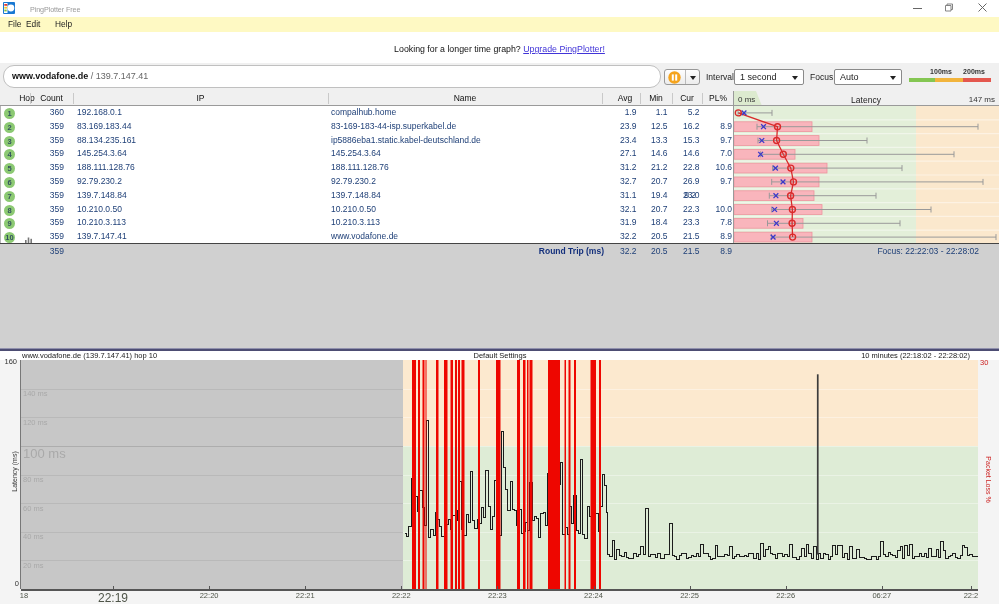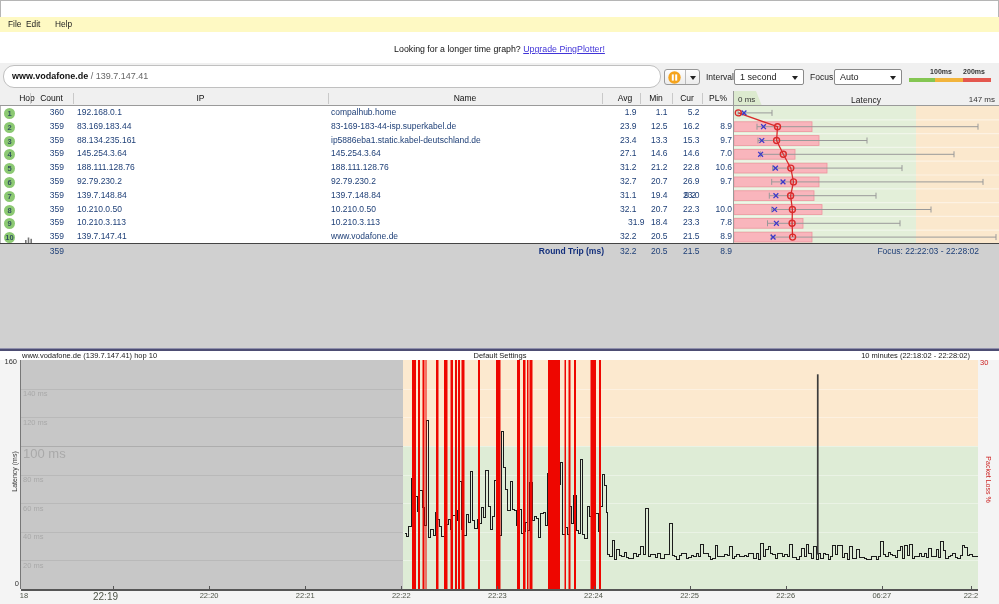--- a/index.html
+++ b/index.html
@@ -1,20 +1,38 @@
 <!DOCTYPE html>
 <html><head><meta charset="utf-8"><style>
 html,body{margin:0;padding:0}
 #app{position:relative;width:999px;height:604px;font-family:"Liberation Sans",sans-serif;background:#fff;overflow:hidden;box-shadow:inset 0 0 0 1px #b5b5b5}
 .hopc{position:absolute;left:4px;width:11px;height:11px;border-radius:50%;background:#8cc973;font-size:7.5px;font-weight:bold;color:#33525f;text-align:center;line-height:11px}
 .hdr{position:absolute;top:91px;height:15px;line-height:15px;font-size:8.5px;color:#111;text-align:center}
 .sep{position:absolute;top:93px;width:1px;height:11px;background:#c9c9c9}
 </style></head><body>
 <div id="app">
 
+<div style="position:absolute;left:0;top:0;width:999px;height:17px;background:#fff">
+<svg style="position:absolute;left:3px;top:2px" width="12" height="12" viewBox="0 0 12 12">
+<rect width="12" height="12" rx="1" fill="#1878d2"></rect>
+<rect x="1" y="1" width="3.5" height="10" fill="#fff"></rect>
+<rect x="1.3" y="2" width="3" height="1.8" fill="#e03a2f"></rect>
+<rect x="1.3" y="4.8" width="3" height="1.8" fill="#f2c72e"></rect>
+<rect x="1.3" y="7.6" width="2.4" height="1.8" fill="#7fbf3f"></rect>
+<circle cx="7.9" cy="6" r="3.4" fill="#fff"></circle>
+</svg>
+<span style="position:absolute;left:30px;top:4.5px;font-size:7.2px;letter-spacing:-0.1px;color:#9a9a9a">PingPlotter Free</span>
+<div style="position:absolute;left:913px;top:8px;width:9px;height:1px;background:#666"></div>
+<svg style="position:absolute;left:943px;top:2px" width="11" height="11" viewBox="0 0 11 11">
+        <path d="M2.5,3.5h5.5v5.5h-5.5z M4,3.5v-1.5h5.5v5.5h-1.5" stroke="#777" fill="none" stroke-width="0.9"></path>
+      </svg>
+<svg style="position:absolute;left:977px;top:2px" width="11" height="11" viewBox="0 0 11 11">
+        <path d="M1.5,1.5L9.5,9.5M1.5,9.5L9.5,1.5" stroke="#666" stroke-width="1"></path>
+      </svg>
+</div>
 
 <div style="position:absolute;left:0;top:17px;width:999px;height:15px;background:#fef9c3;font-size:8.3px;color:#222;line-height:15px">
 <span style="position:absolute;left:8px">File</span>
 <span style="position:absolute;left:26px">Edit</span>
 <span style="position:absolute;left:55px">Help</span>
 </div>
 
 <div style="position:absolute;left:0;top:32px;width:999px;height:31px;background:#fff">
 <div style="position:absolute;top:12px;width:999px;text-align:center;font-size:8.8px;color:#111">Looking for a longer time graph? <span style="color:#4134d8;text-decoration:underline">Upgrade PingPlotter!</span></div>
 </div>
@@ -138,21 +156,21 @@
 <div style="position:absolute;left:600px;width:36.5px;text-align:right">32.1</div>
 <div style="position:absolute;left:632px;width:35.5px;text-align:right">20.7</div>
 <div style="position:absolute;left:663px;width:36.5px;text-align:right">22.3</div>
 <div style="position:absolute;left:695px;width:37px;text-align:right">10.0</div>
 </div>
 <div style="position:absolute;left:0;top:216.4px;width:733px;height:13.8px;line-height:13.8px;font-size:8.5px;color:#1e3f77">
 <div class="hopc" style="top:2.1px">9</div>
 <div style="position:absolute;left:30px;width:34px;text-align:right">359</div>
 <div style="position:absolute;left:77px">10.210.3.113</div>
 <div style="position:absolute;left:331px">10.210.3.113</div>
-<div style="position:absolute;left:628px;width:36.5px;">31.9</div>
+<div style="position:absolute;left:600px;width:36.5px;text-align:right">31.9</div>
 <div style="position:absolute;left:632px;width:35.5px;text-align:right">18.4</div>
 <div style="position:absolute;left:663px;width:36.5px;text-align:right">23.3</div>
 <div style="position:absolute;left:695px;width:37px;text-align:right">7.8</div>
 </div>
 <div style="position:absolute;left:0;top:230.2px;width:733px;height:13.8px;line-height:13.8px;font-size:8.5px;color:#1e3f77">
 <div class="hopc" style="top:2.1px">10</div>
 <div style="position:absolute;left:30px;width:34px;text-align:right">359</div>
 <div style="position:absolute;left:77px">139.7.147.41</div>
 <div style="position:absolute;left:331px">www.vodafone.de</div>
 <div style="position:absolute;left:600px;width:36.5px;text-align:right">32.2</div>
@@ -317,21 +335,21 @@
       <rect x="506.0" y="0" width="1.5" height="229" fill="#ee0600"></rect>
       <rect x="508.5" y="0" width="3.0" height="229" fill="#ee0600"></rect>
       <rect x="527.0" y="0" width="12.0" height="229" fill="#ee0600"></rect>
       <rect x="543.5" y="0" width="1.5" height="229" fill="#ee0600"></rect>
       <rect x="547.5" y="0" width="2.0" height="229" fill="#ee0600"></rect>
       <rect x="553.0" y="0" width="2.0" height="229" fill="#ee0600"></rect>
       <rect x="569.5" y="0" width="5.5" height="229" fill="#ee0600"></rect>
       <rect x="578.0" y="0" width="2.0" height="229" fill="#ee0600"></rect>
 </svg>
 <div style="position:absolute;left:4.0px;top:590.5px;width:40px;text-align:center;font-size:7.5px;color:#4f5549">18</div>
-<div style="position:absolute;left:93.0px;top:590.5px;width:40px;font-size:10px;color:#4f5549">22:19</div>
+<div style="position:absolute;left:93.0px;top:590.5px;width:40px;text-align:center;font-size:12px;color:#4f5549">22:19</div>
 <div style="position:absolute;left:113.0px;top:585.5px;width:1px;height:3.5px;background:#555"></div>
 <div style="position:absolute;left:189.1px;top:590.5px;width:40px;text-align:center;font-size:7.5px;color:#4f5549">22:20</div>
 <div style="position:absolute;left:209.1px;top:585.5px;width:1px;height:3.5px;background:#555"></div>
 <div style="position:absolute;left:285.2px;top:590.5px;width:40px;text-align:center;font-size:7.5px;color:#4f5549">22:21</div>
 <div style="position:absolute;left:305.2px;top:585.5px;width:1px;height:3.5px;background:#555"></div>
 <div style="position:absolute;left:381.3px;top:590.5px;width:40px;text-align:center;font-size:7.5px;color:#4f5549">22:22</div>
 <div style="position:absolute;left:401.3px;top:585.5px;width:1px;height:3.5px;background:#555"></div>
 <div style="position:absolute;left:477.4px;top:590.5px;width:40px;text-align:center;font-size:7.5px;color:#4f5549">22:23</div>
 <div style="position:absolute;left:497.4px;top:585.5px;width:1px;height:3.5px;background:#555"></div>
 <div style="position:absolute;left:573.5px;top:590.5px;width:40px;text-align:center;font-size:7.5px;color:#4f5549">22:24</div>

